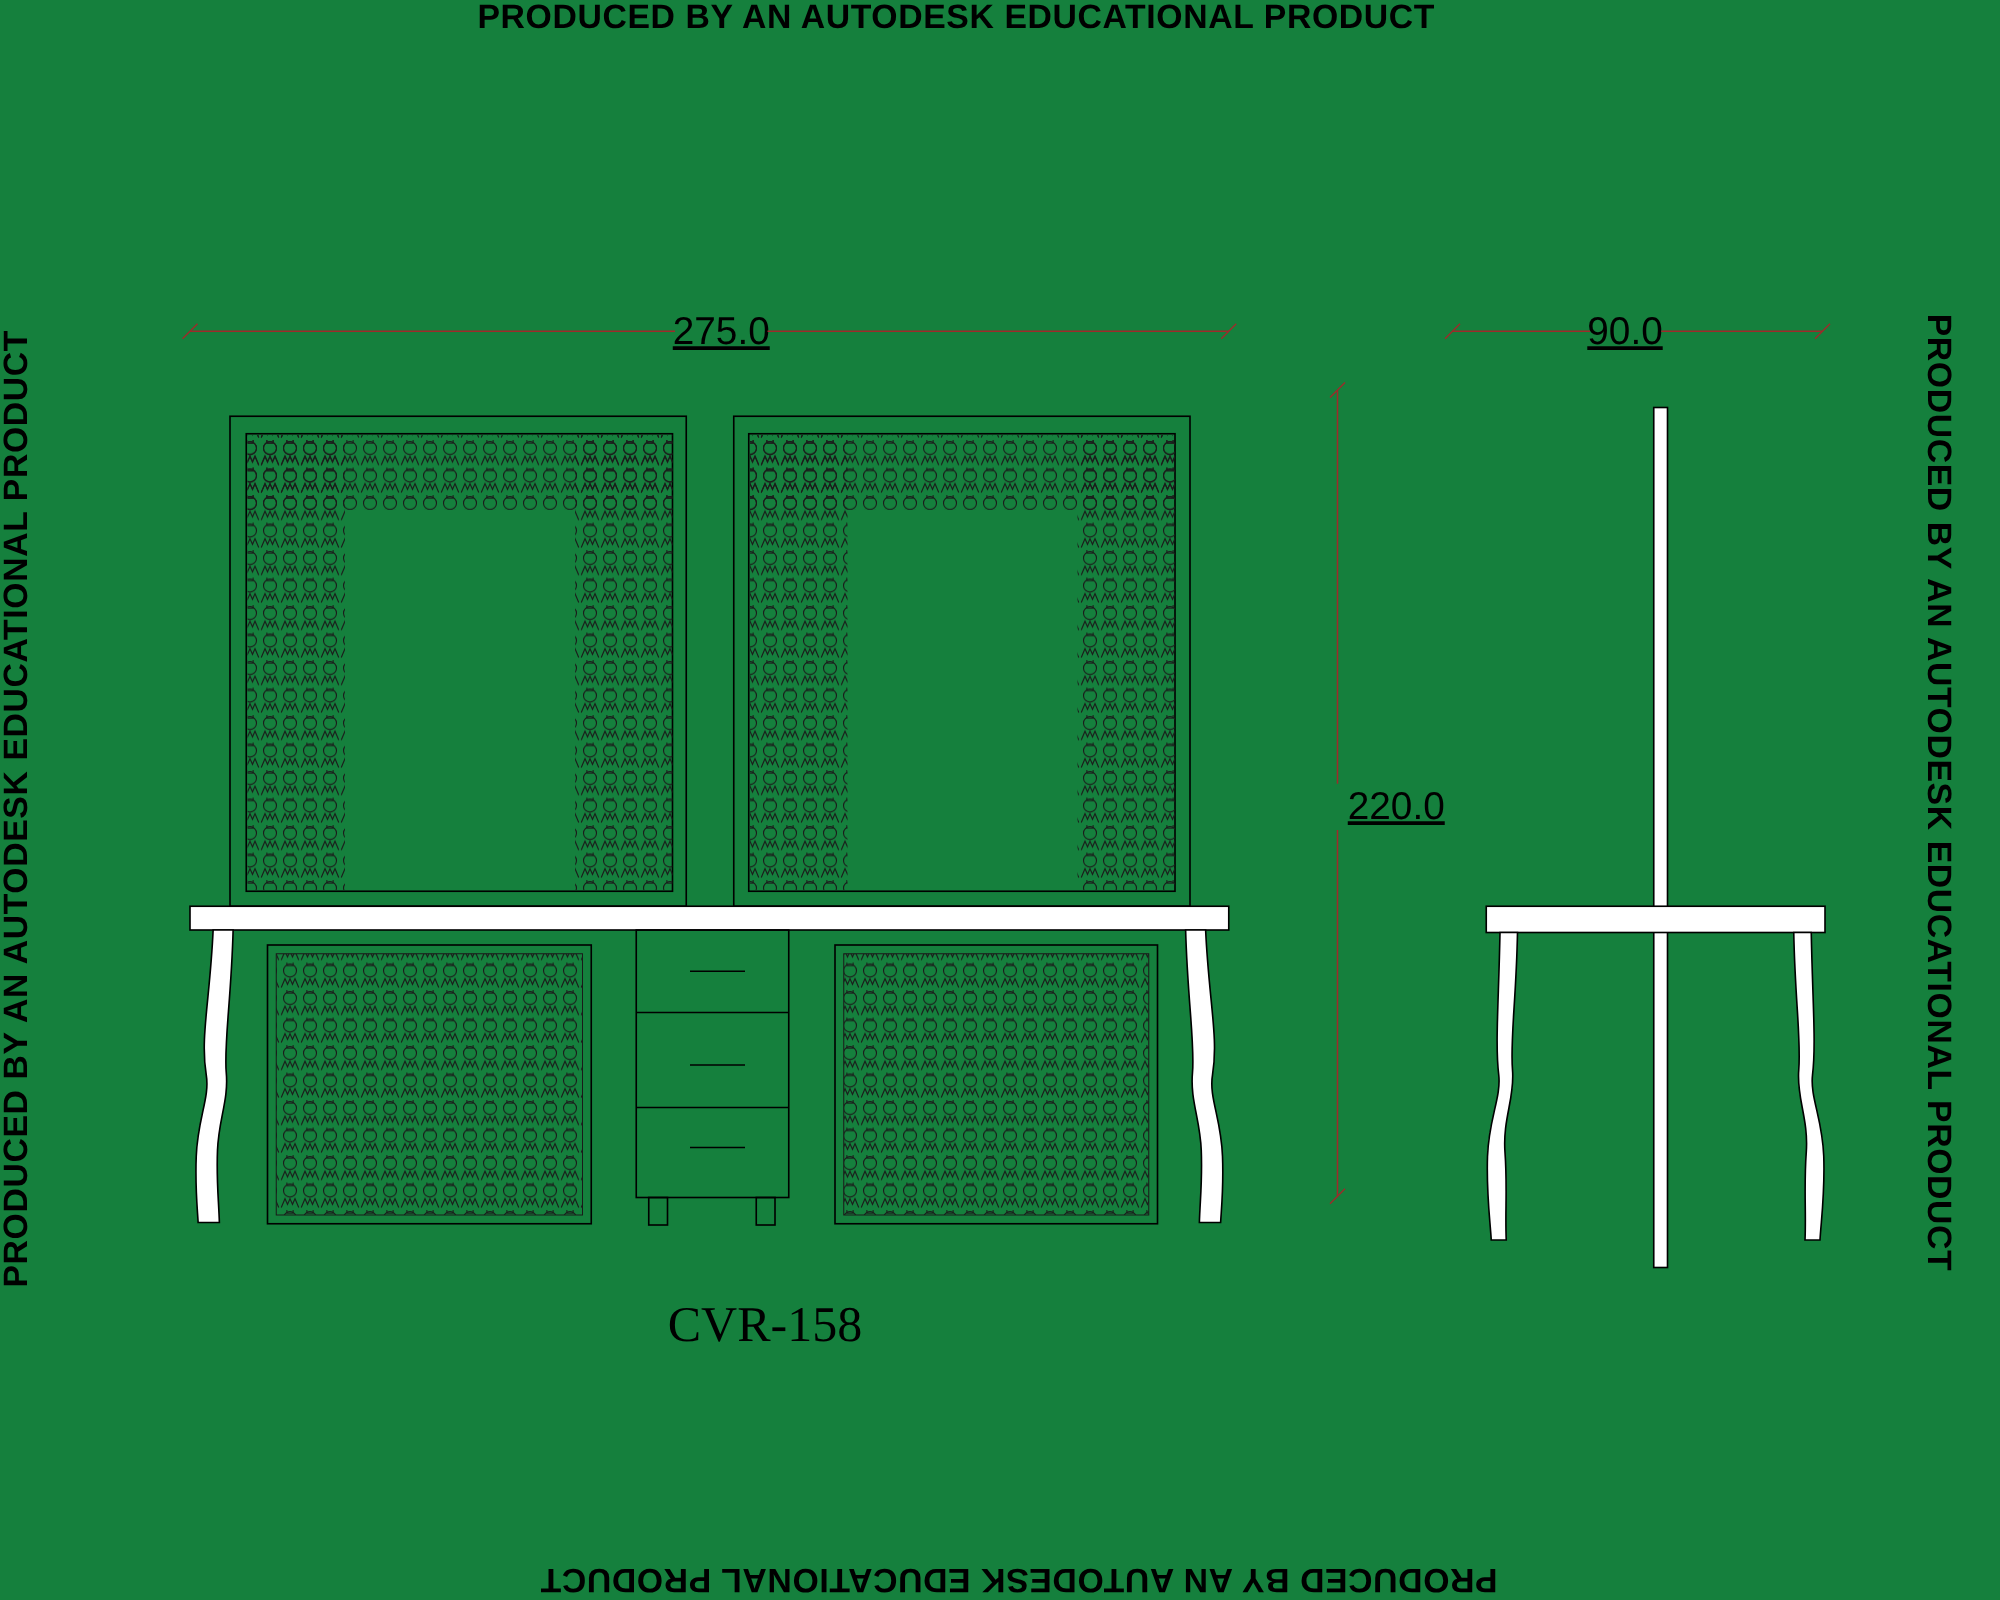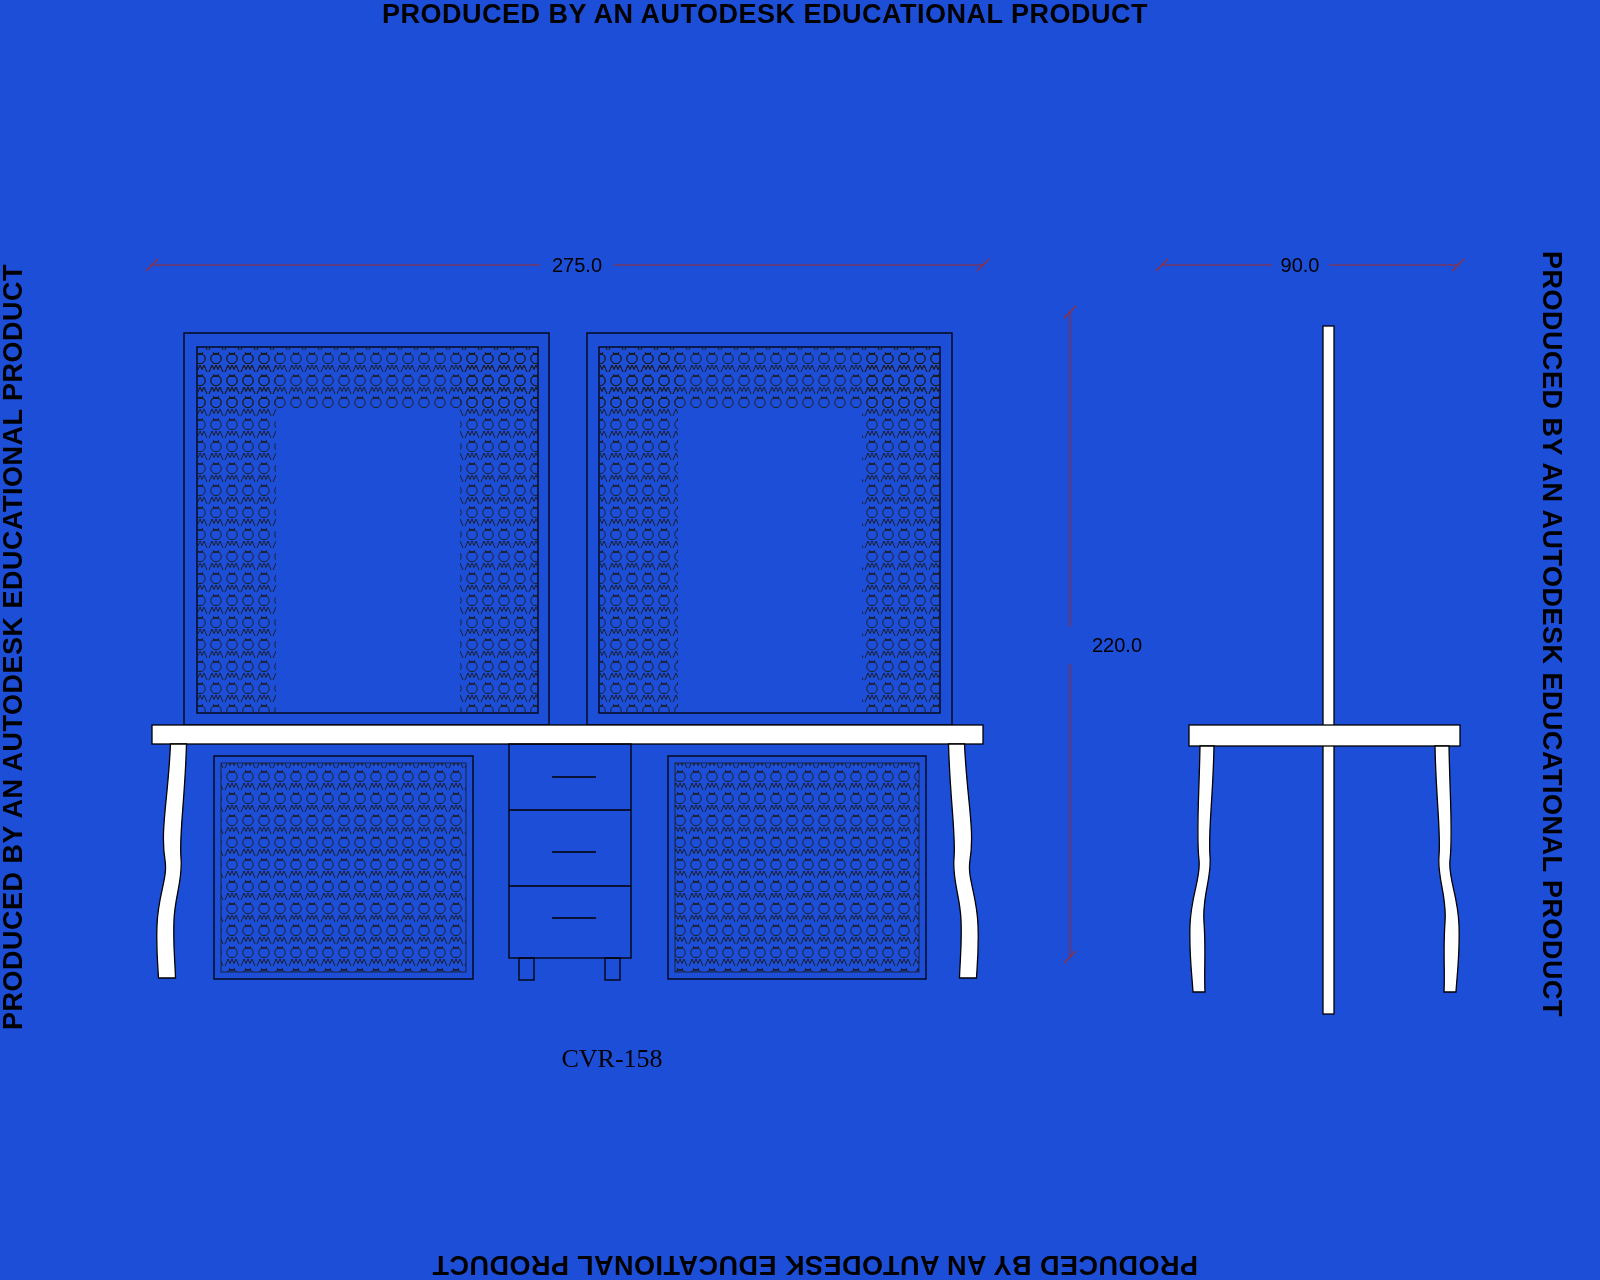--- a/index.html
+++ b/index.html
@@ -1,30 +1,30 @@
 <!DOCTYPE html>
 <html><head>
 <meta charset="utf-8">
 <style>
   html,body{margin:0;padding:0;background:#fff;}
-  .canvas{position:relative;width:1600px;height:1280px;background:#1d4ed8;overflow:hidden;
+  .canvas{position:relative;width:1600px;height:1280px;background:#15803d;overflow:hidden;
           font-family:"Liberation Sans",sans-serif;}
   .stamp{position:absolute;font-family:"Liberation Sans",sans-serif;font-weight:bold;
          font-size:27px;letter-spacing:.5px;color:#000;white-space:nowrap;}
   .stamp.top{left:765px;top:14px;transform:translate(-50%,-50%);}
   .stamp.left{left:13px;top:647px;transform:translate(-50%,-50%) rotate(-90deg);}
   .stamp.right{left:1551px;top:634px;transform:translate(-50%,-50%) rotate(90deg);}
   .stamp.bottom{left:815px;top:1264px;transform:translate(-50%,-50%) rotate(180deg);}
-  .dimtext{position:absolute;font-family:"Liberation Sans",sans-serif;font-size:20px;color:#000;
-           transform:translate(-50%,-50%);white-space:nowrap;}
+  .dimtext{position:absolute;font-family:"Liberation Sans",sans-serif;font-size:31px;color:#000;
+           transform:translate(-50%,-50%);white-space:nowrap;text-decoration:underline;}
   .dim-275{left:577px;top:265px;}
   .dim-90{left:1300px;top:265px;}
   .dim-220{left:1117px;top:645px;}
   .title-label{position:absolute;left:612px;top:1059px;transform:translate(-50%,-50%);
-               font-family:"Liberation Serif",serif;font-size:26px;color:#000;white-space:nowrap;}
+               font-family:"Liberation Serif",serif;font-size:40px;color:#000;white-space:nowrap;}
   svg{position:absolute;left:0;top:0;}
   .ln{stroke:#000;stroke-width:1.3;fill:none;}
   .lnf{stroke:#000;stroke-width:1.3;fill:#fff;}
   .dim{stroke:#9e2b2b;stroke-width:1.2;fill:none;}
 </style>
 </head>
 <body>
 
 <div class="canvas">
 

